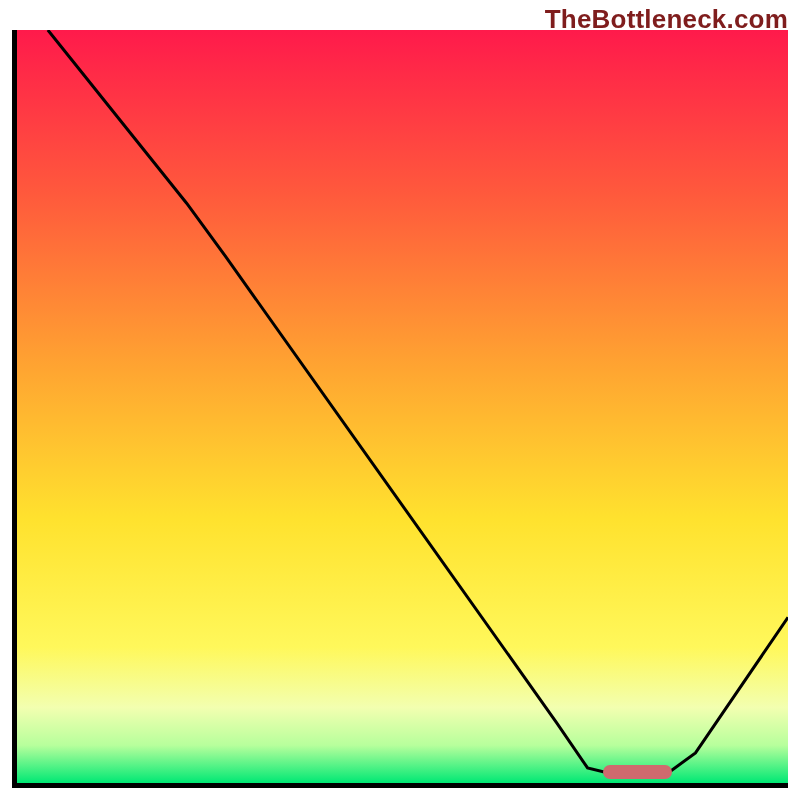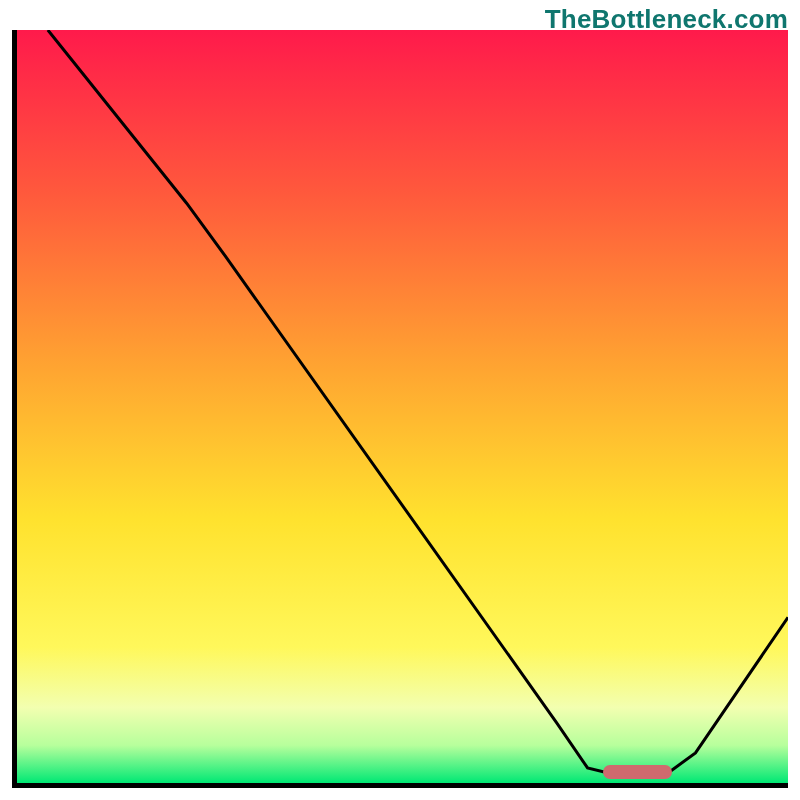--- a/index.html
+++ b/index.html
@@ -15,21 +15,21 @@
     position: relative;
     width: 800px;
     height: 800px;
   }
   .watermark {
     position: absolute;
     top: 4px;
     right: 12px;
     font-size: 26px;
     font-weight: bold;
-    color: #0f766e;
+    color: #7f1d1d;
     letter-spacing: 0.2px;
     z-index: 10;
   }
   .plot-frame {
     position: absolute;
     left: 12px;
     top: 30px;
     width: 776px;
     height: 758px;
     border-left: 5px solid #000;

